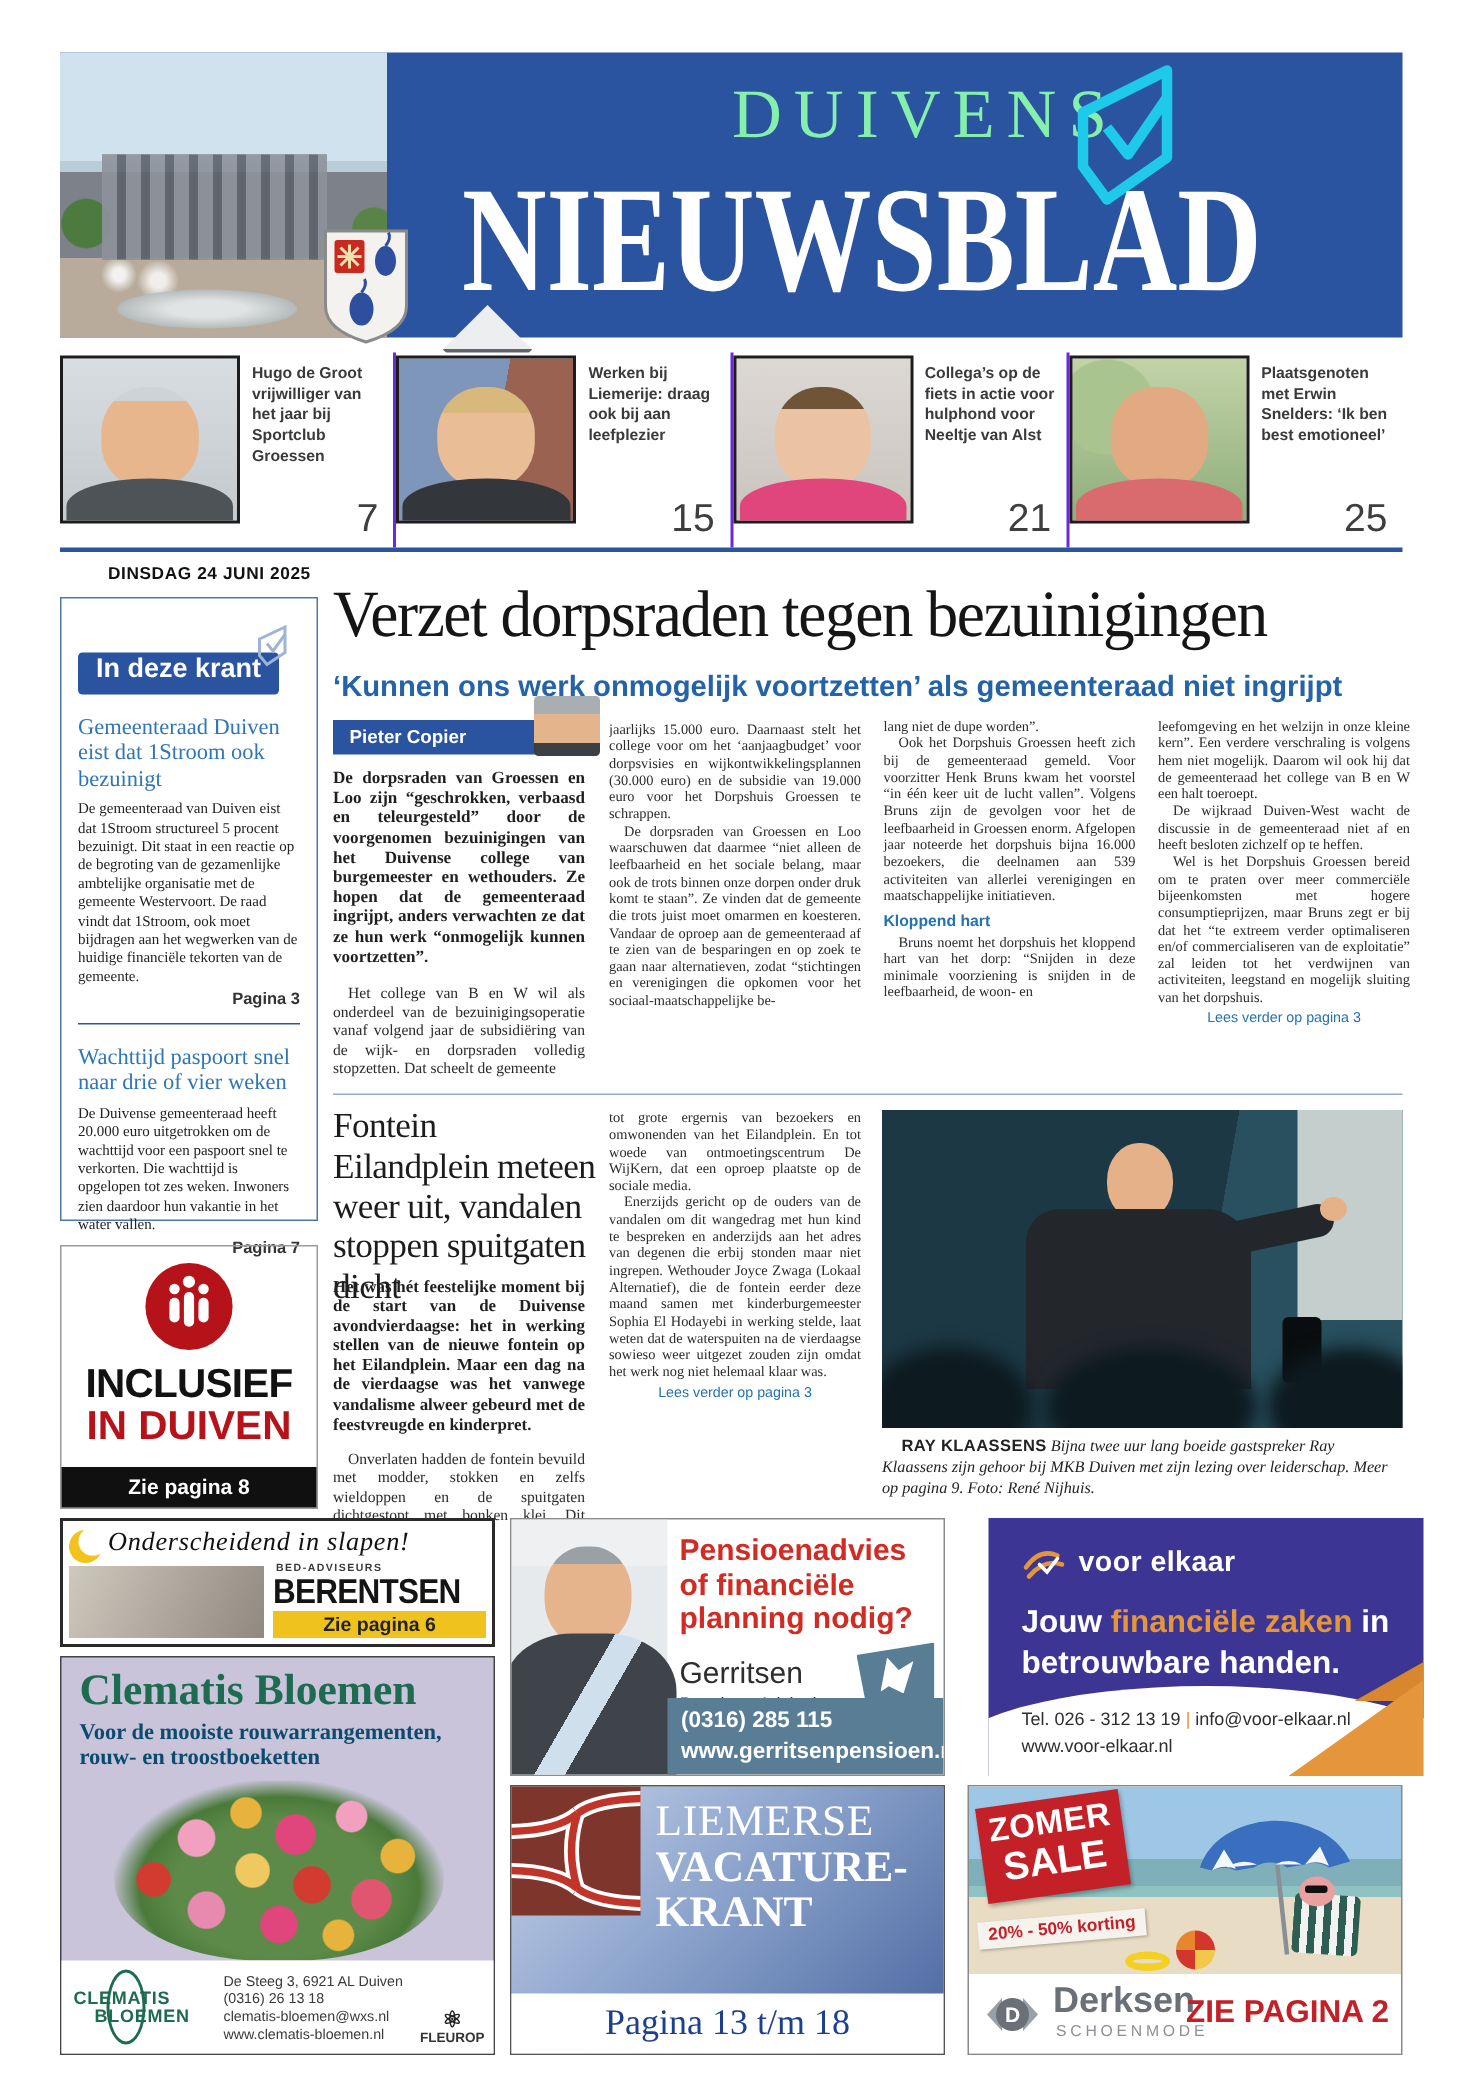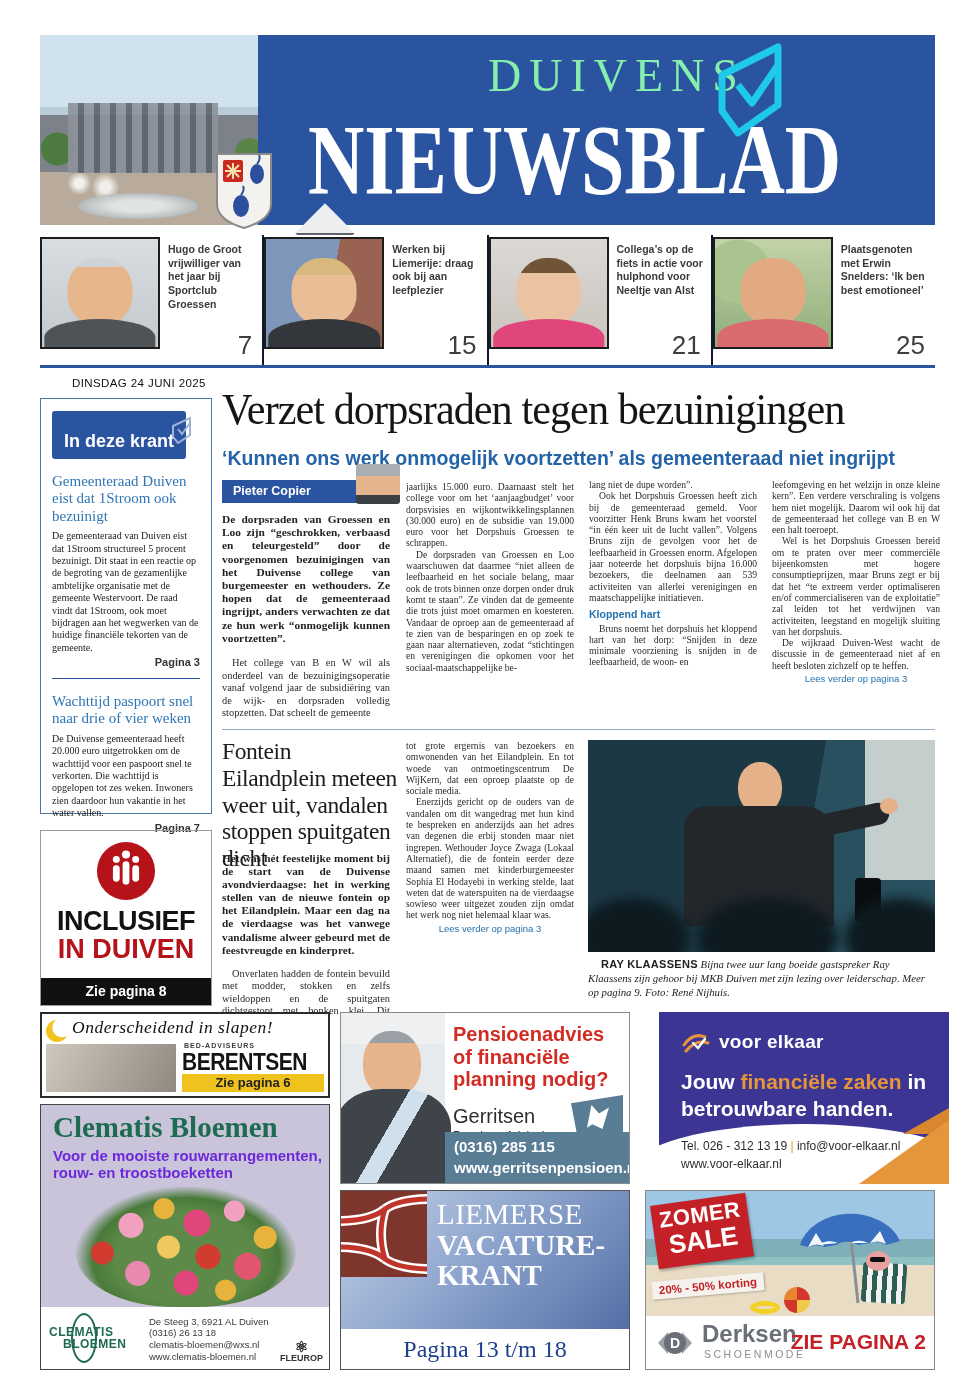--- a/index.html
+++ b/index.html
@@ -23,21 +23,21 @@
   .mast-top{position:absolute;left:448px;top:14px;color:#86efac;font-family:"Liberation Serif",serif;
       font-size:46px;letter-spacing:8px;font-weight:400;}
   .mast-logo{position:absolute;left:672px;top:6px;width:92px;height:104px;}
   .mast-main{position:absolute;left:268px;top:60px;color:#fff;font-family:"Liberation Serif",serif;
       font-size:100px;font-weight:700;white-space:nowrap;transform:scaleX(.78);transform-origin:left top;line-height:1.3;}
   .diamond{position:absolute;left:304px;top:212px;width:42px;height:42px;transform:rotate(45deg);
       background:linear-gradient(135deg,#eceef0 0 50%,#60646b 50% 100%);z-index:0;}
   
   .teasers{position:absolute;left:40px;top:235px;width:895px;height:130px;display:flex;
       border-bottom:3px solid #2a54a0;z-index:2;background:#fff;}
-  .tcell{flex:1;position:relative;border-right:2px solid #0f172a;}
+  .tcell{flex:1;position:relative;border-right:2px solid #6d28d9;}
   .tcell:last-child{border-right:none;}
   .tphoto{position:absolute;left:0;top:2px;width:120px;height:112px;border:2px solid #1d1d1d;box-sizing:border-box;overflow:hidden;}
   .tphoto .head{position:absolute;left:50%;top:18%;width:56%;height:62%;transform:translateX(-50%);
       border-radius:46% 46% 44% 44%;}
   .tphoto .torso{position:absolute;left:50%;bottom:-8%;width:96%;height:34%;transform:translateX(-50%);
       border-radius:50% 50% 0 0;}
   .p1{background:linear-gradient(#d8dde1,#c3c9cd);}
   .p1 .head{background:linear-gradient(#cfd3d6 0 14%,#e7b68c 14%);}
   .p1 .torso{background:#4e5358;}
   .p2{background:linear-gradient(100deg,#7d96ba 0 55%,#9a6250 55%);}
@@ -46,26 +46,26 @@
   .p3{background:linear-gradient(#dcd8d4,#cac4be);}
   .p3 .head{background:linear-gradient(#6f5438 0 22%,#ecc3a2 22%);}
   .p3 .torso{background:#e0457b;}
   .p4{background:radial-gradient(circle at 20% 30%,#a9c48e 0 26%,rgba(0,0,0,0) 27%),linear-gradient(#c2d3a8,#8fae7a);}
   .p4 .head{background:#e2aa82;}
   .p4 .torso{background:#d96a6e;}
   .tcap{position:absolute;left:128px;top:8px;right:6px;font-size:10.5px;font-weight:700;
       color:#3a3a3a;line-height:1.3;}
   .tnum{position:absolute;right:10px;bottom:4px;font-size:26px;font-weight:400;color:#3e3e3e;}
   
-  .dateline{position:absolute;left:72px;top:377px;font-size:11.5px;font-weight:400;letter-spacing:.4px;color:#111;}
+  .dateline{position:absolute;left:72px;top:377px;font-size:11.5px;font-weight:700;letter-spacing:.4px;color:#111;}
   
   .inkrant{position:absolute;left:40px;top:398px;width:172px;height:416px;border:1px solid #4a78ab;
       box-sizing:border-box;padding:12px 11px;}
   .ik-chip{display:inline-block;background:#2a54a0;color:#fff;border-radius:3px;
-      font-size:18px;font-weight:700;padding:20px 12px 7px;}
+      font-size:18px;font-weight:700;padding:0 12px 7px;margin-top:24px;}
   .ik-ghost{position:absolute;right:12px;top:16px;width:30px;height:30px;}
   .ik-item{margin-top:14px;}
   .ik-title{font-family:"Liberation Serif",serif;font-size:15px;line-height:1.16;color:#2e76b5;margin:0 0 5px;}
   .ik-body{font-family:"Liberation Serif",serif;font-size:10px;line-height:1.24;color:#222;margin:0;}
   .ik-page{text-align:right;font-size:11px;font-weight:700;color:#333;margin-top:2px;}
   .ik-div{border-top:1px solid #2a54a0;margin:10px 0 0;}
   
   .inclusief{position:absolute;left:40px;top:830px;width:172px;height:176px;border:1px solid #9a9a9a;
       box-sizing:border-box;text-align:center;}
   .inc-icon{margin-top:9px;}
@@ -133,22 +133,22 @@
       radial-gradient(circle at 30% 40%, #e9ddcd 0 10px, rgba(0,0,0,0) 11px);}
   .ber-top{position:absolute;left:142px;top:28px;font-size:7px;font-weight:700;color:#3a3a3a;letter-spacing:1px;}
   .ber-brand{position:absolute;left:140px;top:36px;font-size:21px;font-weight:900;color:#141414;
       transform:scaleY(1.1);letter-spacing:-.5px;}
   .ber-bar{position:absolute;left:140px;top:60px;width:142px;height:18px;background:#f0c21d;
       text-align:center;font-size:13px;font-weight:700;color:#222;line-height:18px;}
   
   .clematis{left:40px;top:1104px;width:290px;height:266px;border:1px solid #444;background:#c9c4da;}
   .cl-title{position:absolute;left:12px;top:6px;font-family:"Liberation Serif",serif;font-size:29px;
       font-weight:700;color:#1d6b50;}
-  .cl-sub{position:absolute;left:12px;top:42px;width:270px;font-family:Liberation Sans, sans-serif;
-      font-size:15px;font-weight:700;color:#6d28d9;line-height:1.15;}
+  .cl-sub{position:absolute;left:12px;top:42px;width:270px;font-family:Liberation Serif, serif;
+      font-size:15px;font-weight:700;color:#0c4a6e;line-height:1.15;}
   .cl-bouquet{position:absolute;left:35px;top:82px;width:220px;height:120px;
     background:
       radial-gradient(circle at 12% 55%, #d23b30 0 11px, rgba(0,0,0,0) 12px),
       radial-gradient(circle at 25% 32%, #f2a0c0 0 12px, rgba(0,0,0,0) 13px),
       radial-gradient(circle at 40% 18%, #e8b33c 0 10px, rgba(0,0,0,0) 11px),
       radial-gradient(circle at 55% 30%, #e0457b 0 13px, rgba(0,0,0,0) 14px),
       radial-gradient(circle at 72% 20%, #f2a0c0 0 10px, rgba(0,0,0,0) 11px),
       radial-gradient(circle at 86% 42%, #e8b33c 0 11px, rgba(0,0,0,0) 12px),
       radial-gradient(circle at 78% 66%, #e05570 0 13px, rgba(0,0,0,0) 14px),
       radial-gradient(circle at 60% 58%, #d23b30 0 12px, rgba(0,0,0,0) 13px),
@@ -345,22 +345,22 @@
     <p class="ind">De dorpsraden van Groessen en Loo waarschuwen dat daarmee “niet alleen de leefbaarheid en het sociale belang, maar ook de trots binnen onze dorpen onder druk komt te staan”. Ze vinden dat de gemeente die trots juist moet omarmen en koesteren. Vandaar de oproep aan de gemeenteraad af te zien van de besparingen en op zoek te gaan naar alternatieven, zodat “stichtingen en verenigingen die opkomen voor het sociaal-maatschappelijke be-</p>
   </div>
   <div class="col c3">
     <p>lang niet de dupe worden”.</p>
     <p class="ind">Ook het Dorpshuis Groessen heeft zich bij de gemeenteraad gemeld. Voor voorzitter Henk Bruns kwam het voorstel “in één keer uit de lucht vallen”. Volgens Bruns zijn de gevolgen voor het de leefbaarheid in Groessen enorm. Afgelopen jaar noteerde het dorpshuis bijna 16.000 bezoekers, die deelnamen aan 539 activiteiten van allerlei verenigingen en maatschappelijke initiatieven.</p>
     <div class="khead">Kloppend hart</div>
     <p class="ind">Bruns noemt het dorpshuis het kloppend hart van het dorp: “Snijden in deze minimale voorziening is snijden in de leefbaarheid, de woon- en</p>
   </div>
   <div class="col c4">
     <p>leefomgeving en het welzijn in onze kleine kern”. Een verdere verschraling is volgens hem niet mogelijk. Daarom wil ook hij dat de gemeenteraad het college van B en W een halt toeroept.</p>
+    <p class="ind">De wijkraad Duiven-West wacht de discussie in de gemeenteraad niet af en heeft besloten zichzelf op te heffen.</p>
     <p class="ind">Wel is het Dorpshuis Groessen bereid om te praten over meer commerciële bijeenkomsten met hogere consumptieprijzen, maar Bruns zegt er bij dat het “te extreem verder optimaliseren en/of commercialiseren van de exploitatie” zal leiden tot het verdwijnen van activiteiten, leegstand en mogelijk sluiting van het dorpshuis.</p>
-    <p class="ind">De wijkraad Duiven-West wacht de discussie in de gemeenteraad niet af en heeft besloten zichzelf op te heffen.</p>
     <div class="continue">Lees verder op pagina 3</div>
   </div>
 
   <div class="main-rule"></div>
 
   <h2 class="f-head" style="margin:0;font-weight:500;">Fontein Eilandplein meteen weer uit, vandalen stoppen spuitgaten dicht</h2>
   <div class="col fc1">
     <p class="f-lead">Het was hét feestelijke moment bij de start van de Duivense avondvierdaagse: het in werking stellen van de nieuwe fontein op het Eilandplein. Maar een dag na de vierdaagse was het vanwege vandalisme alweer gebeurd met de feestvreugde en kinderpret.</p>
     <p class="after-lead">Onverlaten hadden de fontein bevuild met modder, stokken en zelfs wieldoppen en de spuitgaten dichtgestopt met bonken klei. Dit uiteraard</p>
   </div>

